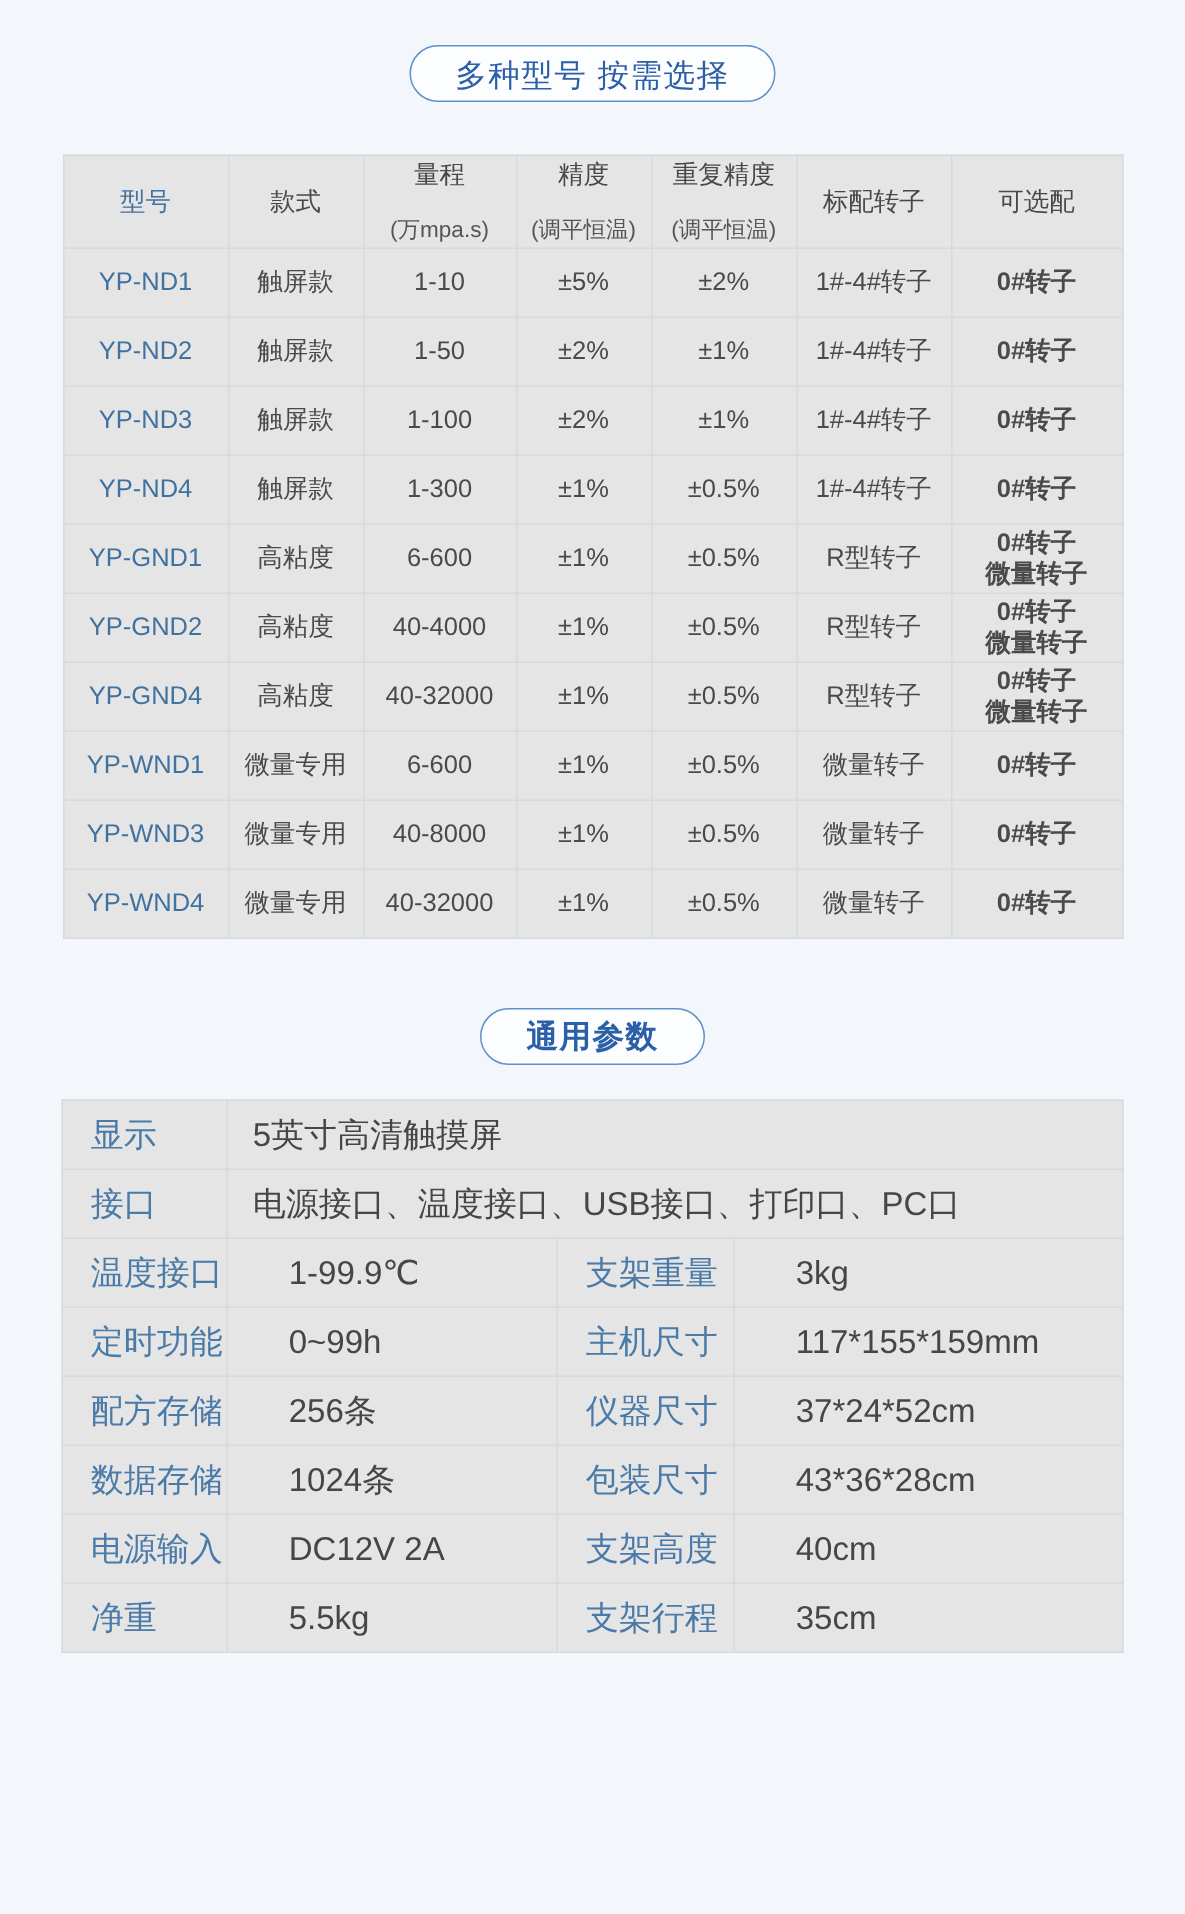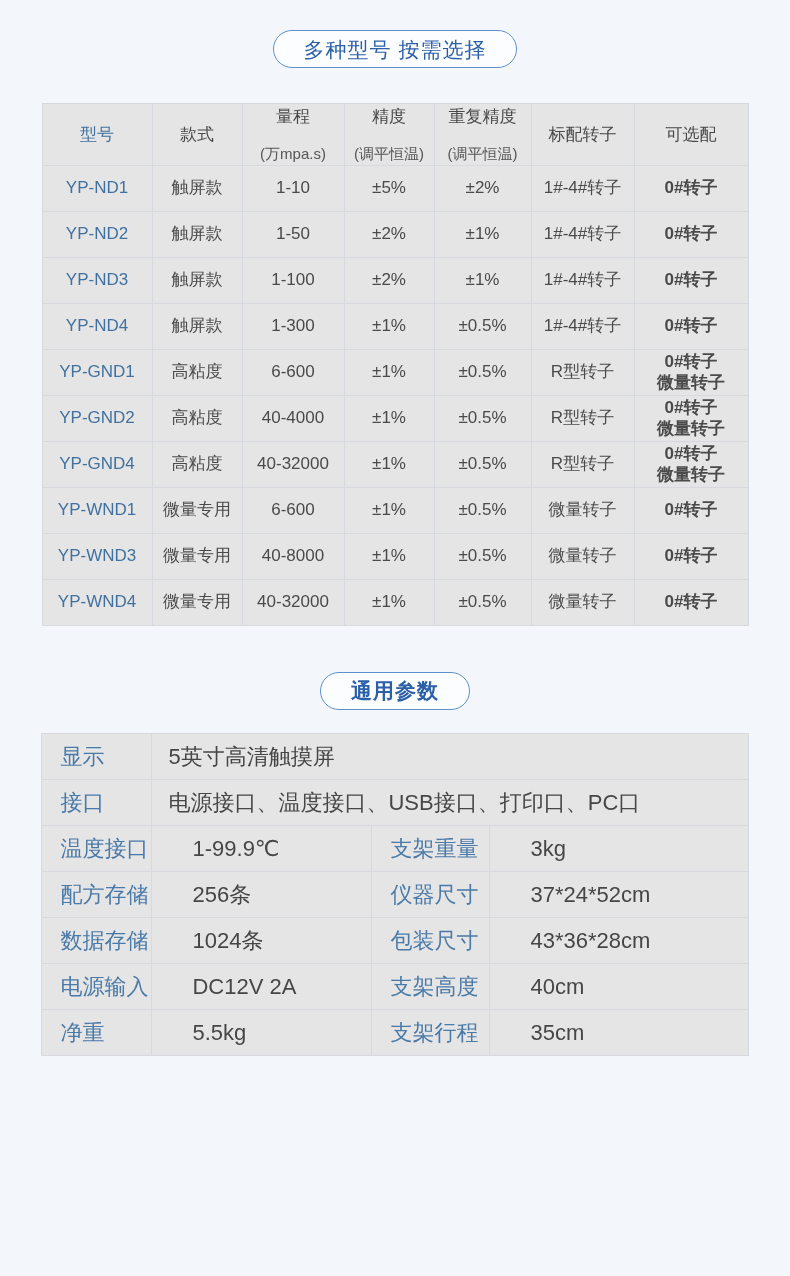--- a/index.html
+++ b/index.html
@@ -248,20 +248,26 @@
       </tbody>
     <tbody>
 
         <tr>
           <td class="g-label">温度接口</td>
           <td class="g-value">1-99.9℃</td>
           <td class="g-label">支架重量</td>
           <td class="g-value">3kg</td>
         </tr>
 
+        <tr>
+          <td class="g-label">定时功能</td>
+          <td class="g-value">0~99h</td>
+          <td class="g-label">主机尺寸</td>
+          <td class="g-value">117*155*159mm</td>
+        </tr>
 
         <tr>
           <td class="g-label">配方存储</td>
           <td class="g-value">256条</td>
           <td class="g-label">仪器尺寸</td>
           <td class="g-value">37*24*52cm</td>
         </tr>
 
         <tr>
           <td class="g-label">数据存储</td>

